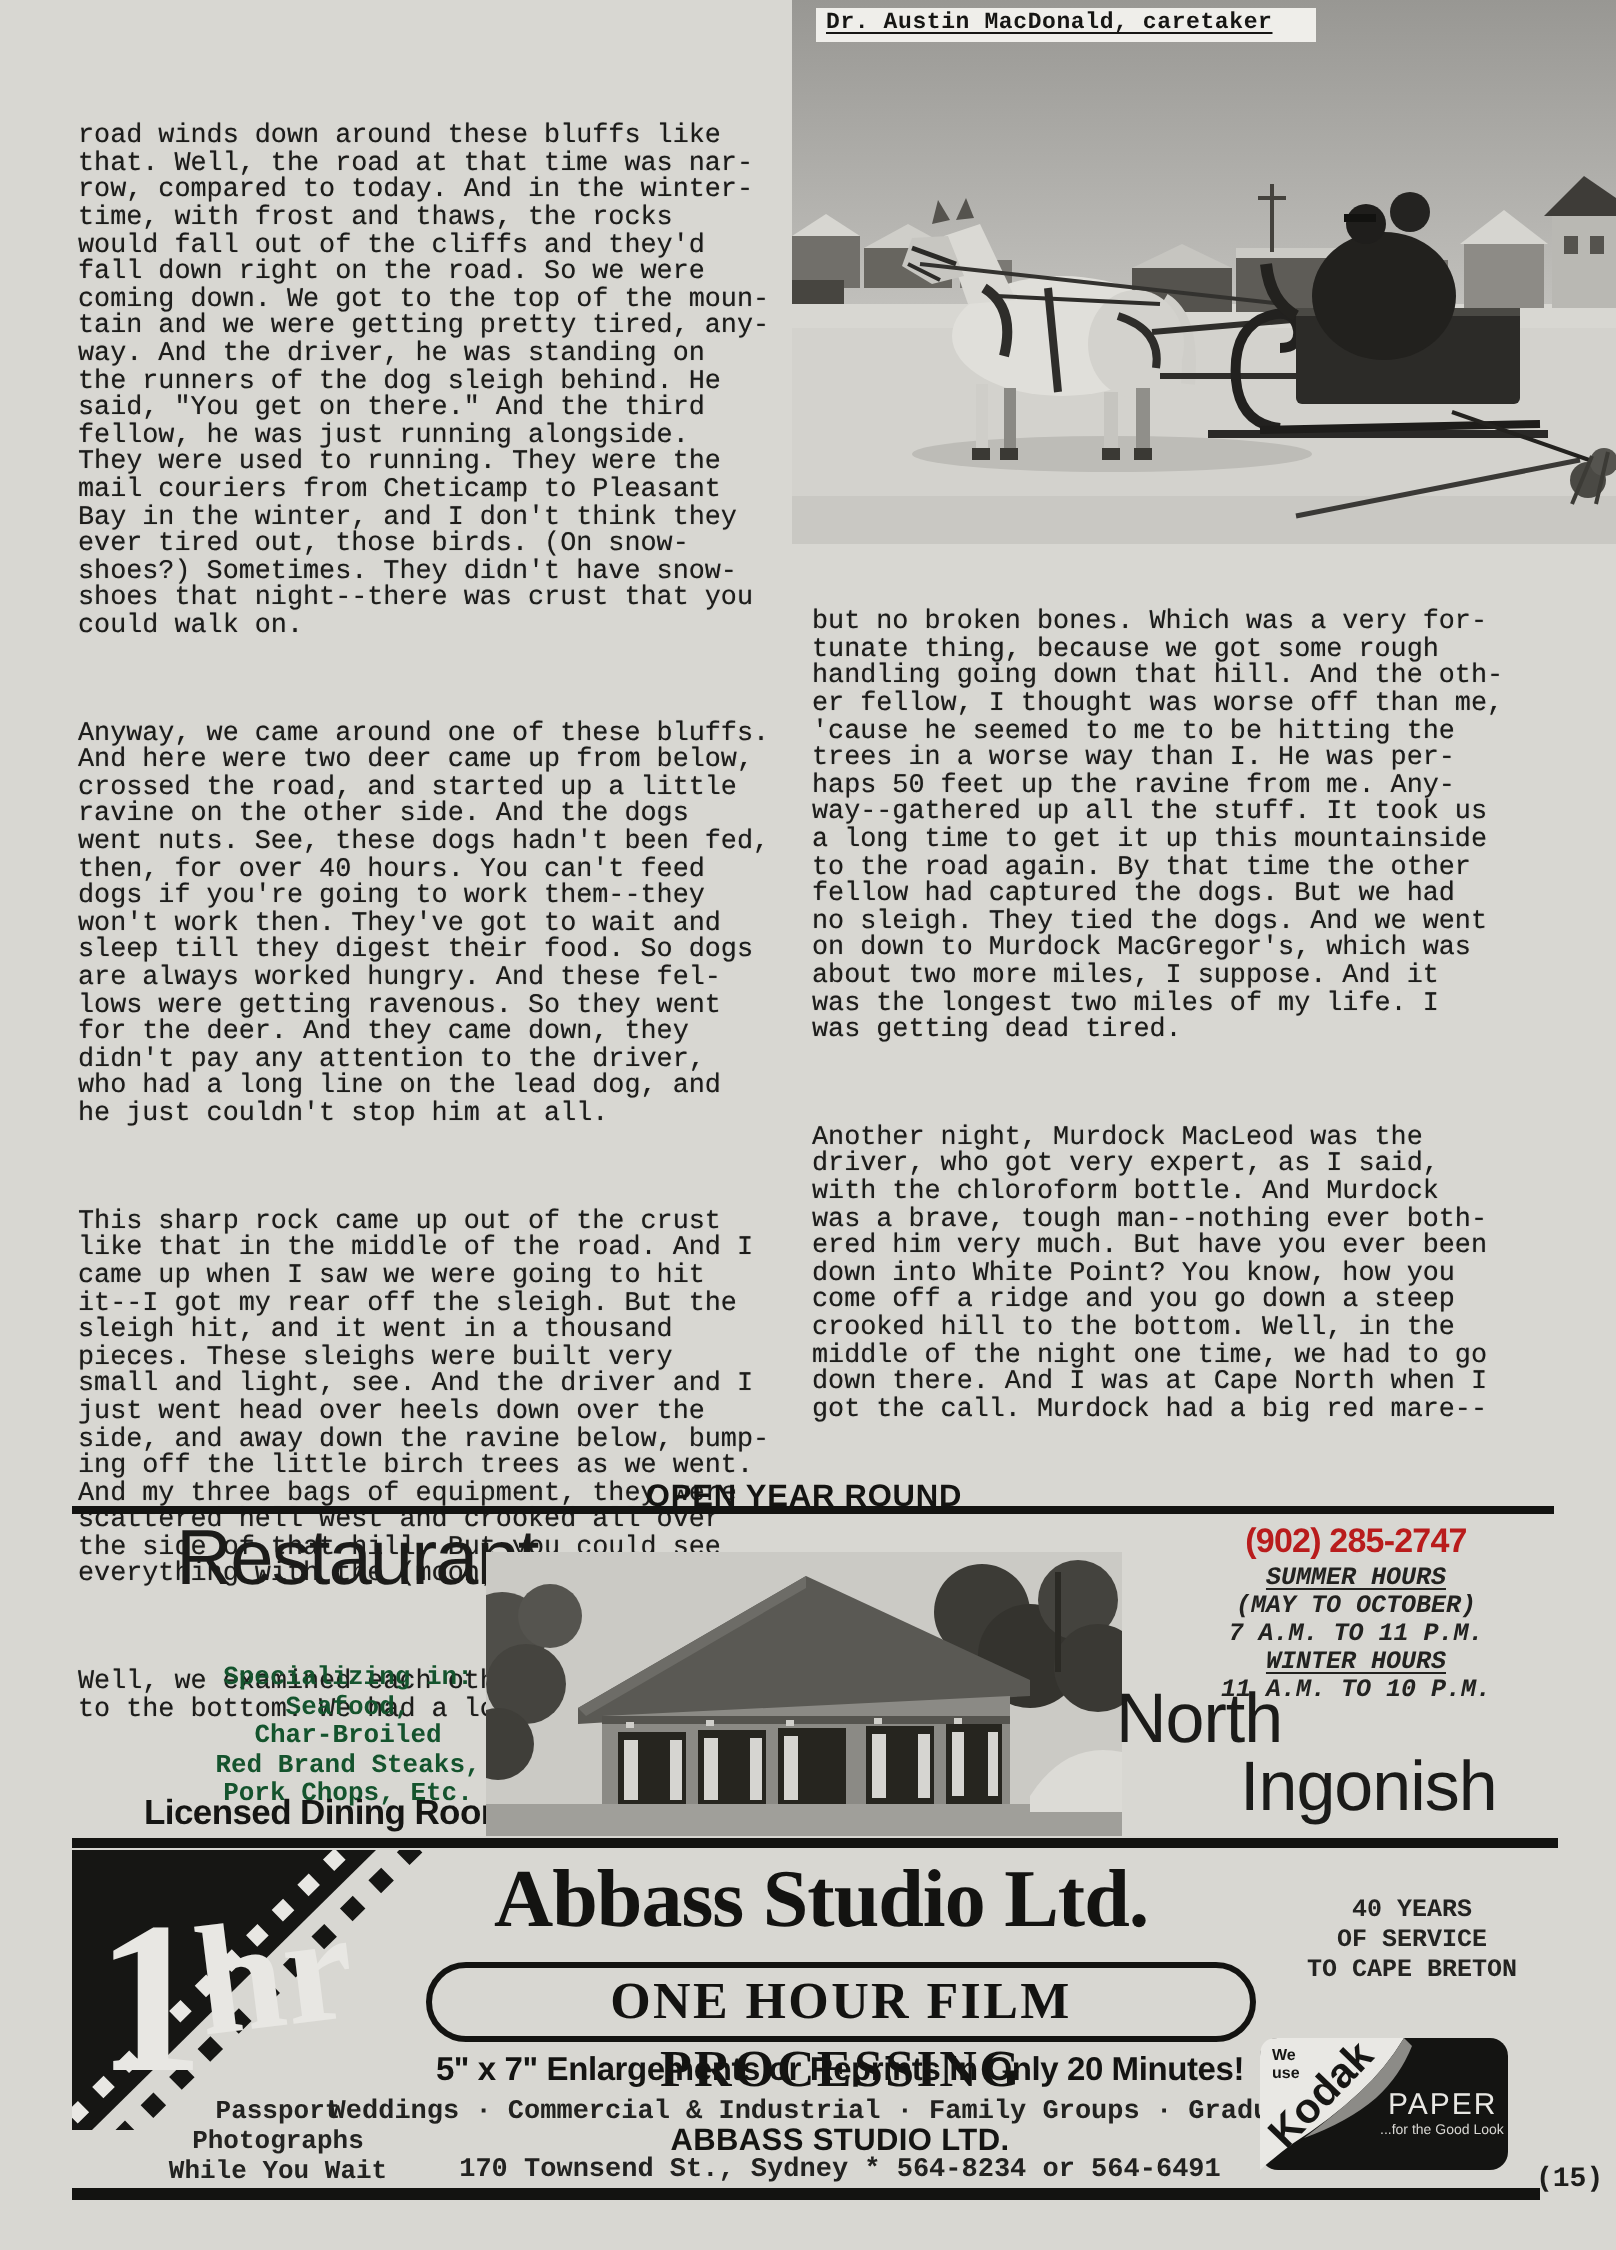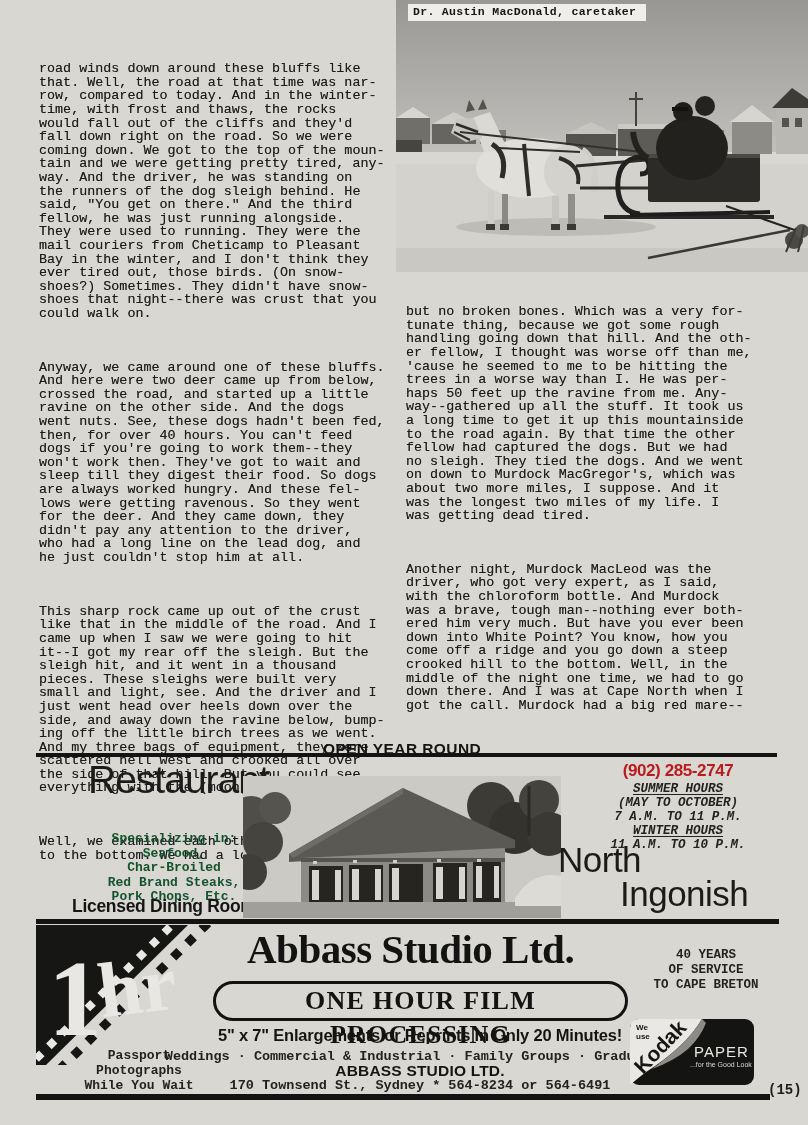--- a/index.html
+++ b/index.html
@@ -12,23 +12,23 @@
   
   .col{position:absolute;font-size:13.4px;line-height:13.6px;white-space:pre;letter-spacing:0;}
   .col p{margin:0 0 13px 0;text-shadow:0 0 .4px rgba(20,20,20,.55);}
   .col-left{left:39px;top:35px;width:362px;}
   .col-right{left:406px;top:278px;width:378px;}
   
   .photo-horse{position:absolute;left:396px;top:0;width:412px;height:272px;}
   .photo-horse svg{position:absolute;left:0;top:0;width:100%;height:100%;}
   .caption{position:absolute;left:12px;top:4px;}
   .caption div{
-    display:table;background:#efeeea;padding:0 10px 1px 5px;margin-bottom:1px;
+    display:table;background:#efeeea;padding:0 22px 1px 5px;margin-bottom:1px;
     font:bold 11.5px/16px "Liberation Mono","DejaVu Sans Mono",monospace;
-    text-underline-offset:2px;letter-spacing:.3px;color:#161614;
+    text-decoration:underline;text-underline-offset:2px;letter-spacing:.3px;color:#161614;
   }
   
   .rule{position:absolute;background:#131311;}
   .rule1{left:36px;top:753px;width:741px;height:4px;}
   .rule2{left:36px;top:919px;width:743px;height:5px;}
   .rule3{left:36px;top:1094px;width:734px;height:6px;}
   
   .sans{font-family:"Liberation Sans","DejaVu Sans",sans-serif;}
   .sher-name{position:absolute;left:46px;top:762px;font-size:39px;line-height:36px;letter-spacing:-1px;color:#1b1b19;}
   .sher-name .l2{margin-left:42px;}

